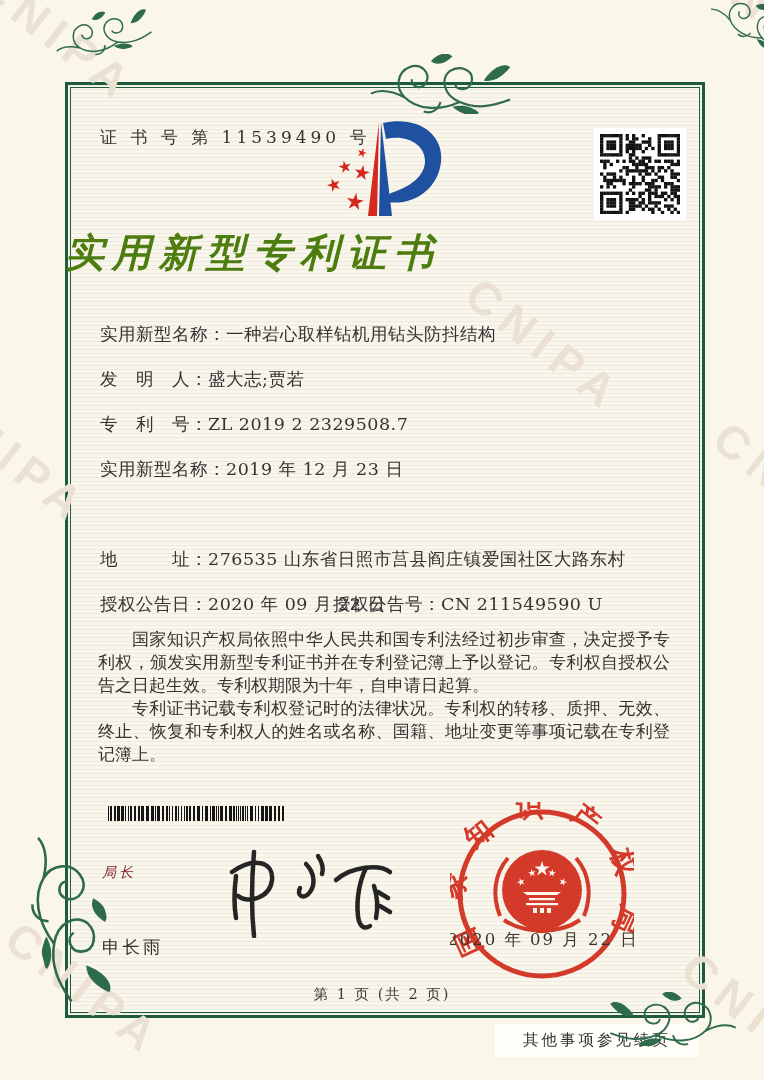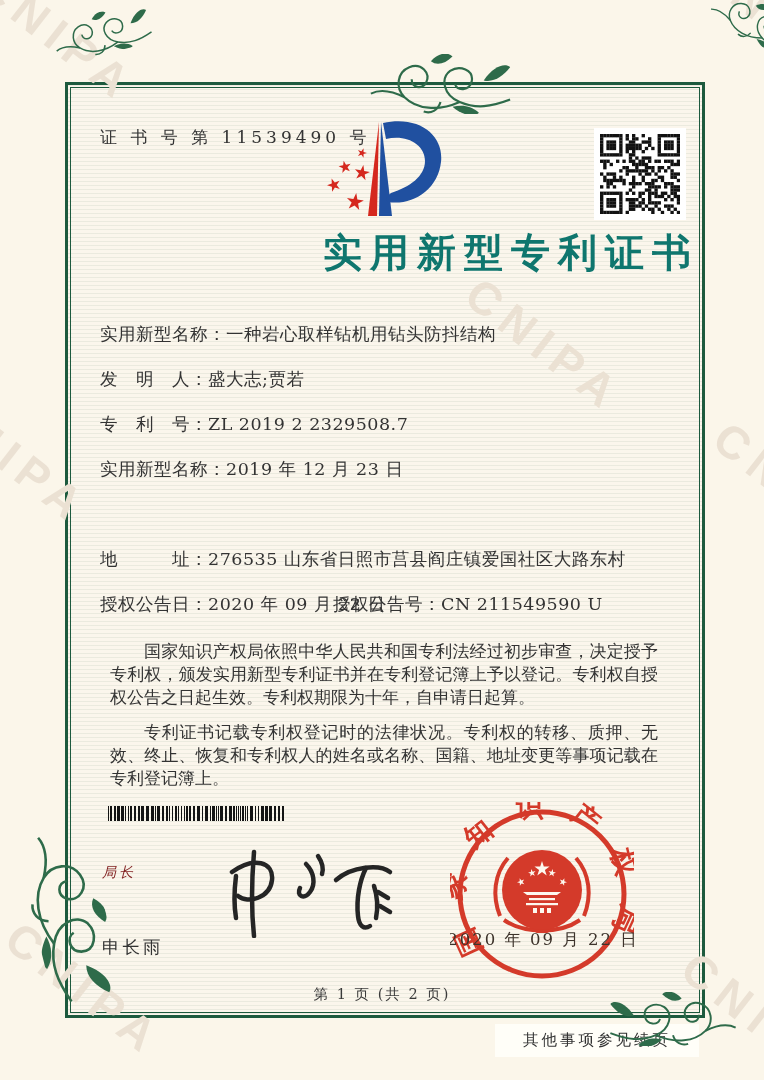--- a/index.html
+++ b/index.html
@@ -15,28 +15,28 @@
       border:3px solid #1d5a3e;
       background:repeating-linear-gradient(180deg,
         rgba(120,150,125,0.12) 0px, rgba(120,150,125,0.12) 1px,
         rgba(0,0,0,0) 1px, rgba(0,0,0,0) 4px), #fbf6ec;}
   .frame-inner{position:absolute;inset:2px;border:1px solid #1d5a3e;}
   .content{position:absolute;inset:0;z-index:2;}
   .cert-no{position:absolute;left:100px;top:126px;font-size:17px;letter-spacing:4px;color:#333;}
   .logo{position:absolute;left:300px;top:116px;}
   .qr-wrap{position:absolute;left:594px;top:128px;width:92px;height:92px;background:#ffffff;}
   .qr-wrap svg{display:block;margin:6px;}
-  .title{position:absolute;left:65px;top:226px;width:634px;text-align:right;
-         font-size:39px;font-weight:bold;letter-spacing:8px;color:#0f766e;}
+  .title{position:absolute;left:65px;top:226px;width:634px;text-align:left;
+         font-size:39px;font-weight:bold;letter-spacing:8px;color:#4d7c0f;font-style:italic;}
   .row{position:absolute;left:100px;font-size:17.5px;letter-spacing:0.5px;
        white-space:nowrap;color:#333;}
   .pair2{position:absolute;left:233px;top:0;white-space:nowrap;}
   .body-text{position:absolute;left:98px;top:628px;width:572px;font-size:17px;
        line-height:23px;text-align:justify;color:#333;}
-  .body-text p{margin:12px;text-indent:2em;}
+  .body-text p{margin:0;text-indent:2em;}
   .barcode{position:absolute;left:108px;top:806px;height:15px;display:flex;align-items:stretch;}
   .bar{display:inline-block;background:#141414;}
   .signer-title{position:absolute;left:102px;top:864px;font-size:14px;letter-spacing:3px;color:#7f1d1d;font-style:italic;}
   .signer-name{position:absolute;left:102px;top:899px;font-size:17.5px;letter-spacing:3px;color:#333;margin-top:36px;}
   .signature{position:absolute;left:218px;top:846px;}
   .seal{position:absolute;left:450px;top:802px;}
   .page-info{position:absolute;left:65px;top:985px;width:634px;text-align:center;
        font-size:14.5px;letter-spacing:2px;color:#3a3a3a;}
   .cont-note{position:absolute;left:65px;top:1024px;width:634px;text-align:right;}
   .cont-note span{display:inline-block;background:#fffef8;padding:6px 28px;

